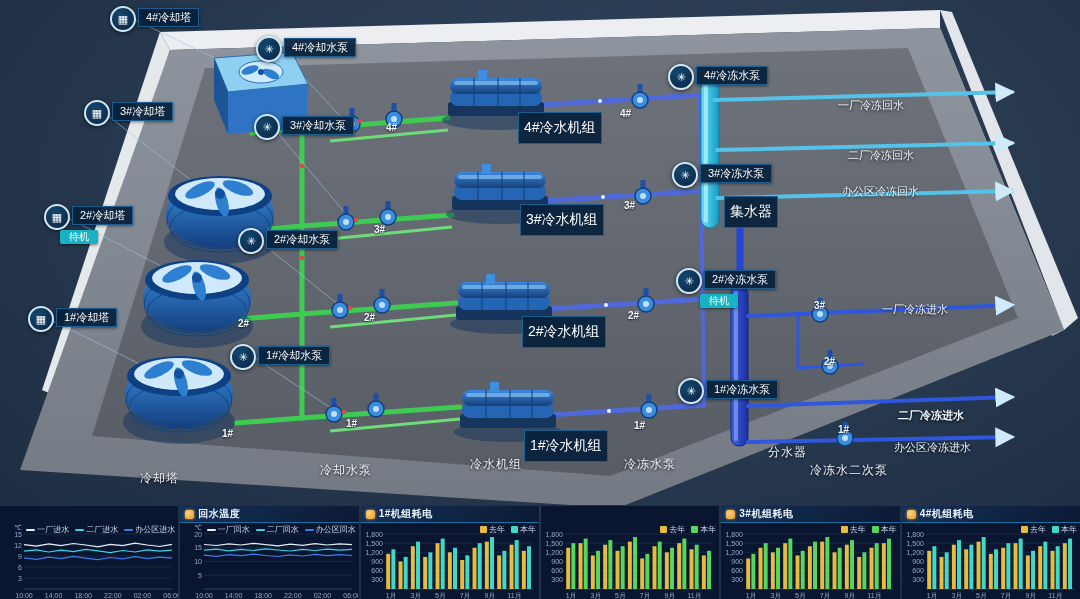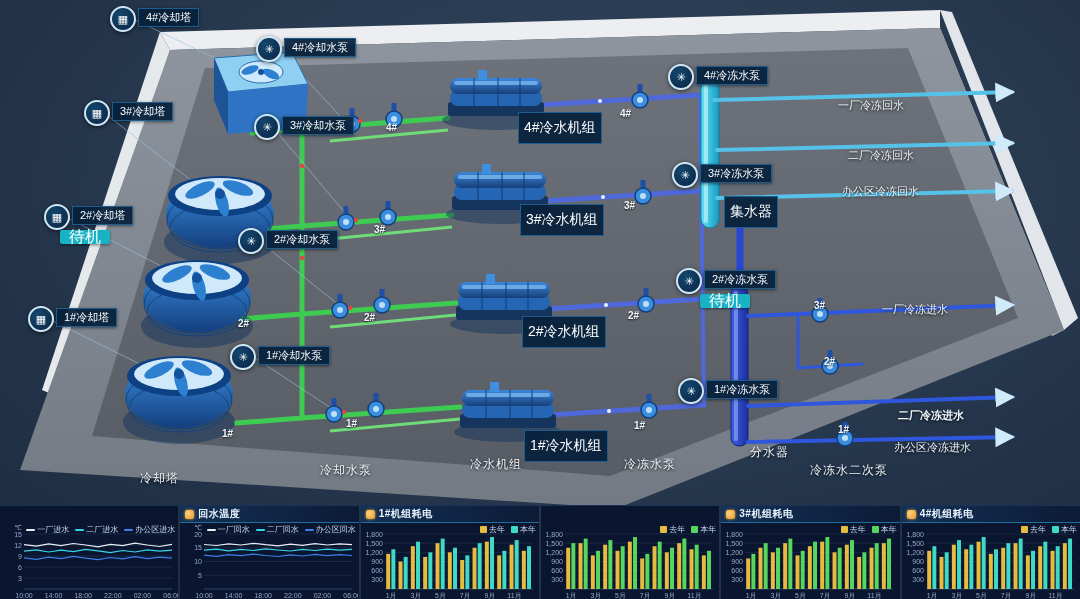--- a/index.html
+++ b/index.html
@@ -9,21 +9,21 @@
   #scene-svg{position:absolute;left:0;top:0;}
   #scene-labels{position:absolute;left:0;top:0;width:1080px;height:505px;z-index:5;}
   
   .callout{position:absolute;display:flex;align-items:flex-start;gap:2px;}
   .callout-icon{width:22px;height:22px;border-radius:50%;flex:0 0 22px;
     background:radial-gradient(circle at 35% 32%, #14476e, #0a2443);
     border:2px solid #cfe7f5;color:#fff;display:flex;align-items:center;justify-content:center;
     font-size:11px;box-shadow:0 1px 4px rgba(0,0,0,.6);}
   .callout-text{background:rgba(7,33,59,.94);border:1px solid #1f5d8f;color:#fff;font-size:11px;
     padding:1px 7px;white-space:nowrap;margin-top:2px;box-shadow:0 1px 3px rgba(0,0,0,.5);text-align:right;}
-  .badge{position:absolute;background:#17b2c4;color:#fff;font-size:16px;line-height:14px;
+  .badge{position:absolute;background:#17b2c4;color:#fff;font-size:10px;line-height:14px;
     padding:0 9px;border-radius:2px;box-shadow:0 1px 3px rgba(0,0,0,.5);}
   .tag{position:absolute;background:rgba(7,33,59,.94);border:1px solid #1f5d8f;color:#fff;
     font-size:14px;padding:6px 5px;white-space:nowrap;}
   .num{position:absolute;color:#f2f7fc;font-size:10px;font-weight:bold;text-shadow:0 1px 2px rgba(0,0,0,.8);}
   .area{position:absolute;color:#eef4fa;font-size:12px;letter-spacing:1px;text-shadow:0 1px 3px rgba(0,0,0,.9);}
   .pipe{position:absolute;color:#eef4fa;font-size:11px;text-shadow:0 1px 3px rgba(0,0,0,.9);white-space:nowrap;}
   
   #charts{position:absolute;left:0;top:505px;width:1080px;height:94px;display:flex;gap:2px;z-index:6;}
   .panel{flex:1 1 0;position:relative;background:#0a1630;border-top:1px solid #1c3157;overflow:hidden;}
   .panel-header{height:16px;display:flex;align-items:center;gap:4px;padding:0 5px;
@@ -293,21 +293,21 @@
         <div class="num" style="left: 634px; top: 420px;">1#</div>
         <div class="num" style="left: 814px; top: 300px;">3#</div>
         <div class="num" style="left: 824px; top: 356px;">2#</div>
         <div class="num" style="left: 838px; top: 424px;">1#</div>
         <div class="num" style="left: 238px; top: 318px;">2#</div>
         <div class="num" style="left: 222px; top: 428px;">1#</div>
         <div class="area" style="left: 140px; top: 470px;">冷却塔</div>
         <div class="area" style="left: 320px; top: 462px;">冷却水泵</div>
         <div class="area" style="left: 470px; top: 456px;">冷水机组</div>
         <div class="area" style="left: 624px; top: 456px;">冷冻水泵</div>
-        <div class="area" style="left: 750px; top: 444px;">分水器</div>
+        <div class="area" style="left: 768px; top: 444px;">分水器</div>
         <div class="area" style="left: 810px; top: 462px;">冷冻水二次泵</div>
         <div class="pipe" style="left: 838px; top: 98px;">一厂冷冻回水</div>
         <div class="pipe" style="left: 848px; top: 148px;">二厂冷冻回水</div>
         <div class="pipe" style="left: 842px; top: 184px;">办公区冷冻回水</div>
         <div class="pipe" style="left: 882px; top: 302px;">一厂冷冻进水</div>
         <div class="pipe" style="left: 898px; top: 408px; font-weight: bold;">二厂冷冻进水</div>
         <div class="pipe" style="left: 894px; top: 440px;">办公区冷冻进水</div>
       </div>
   </div>
 

